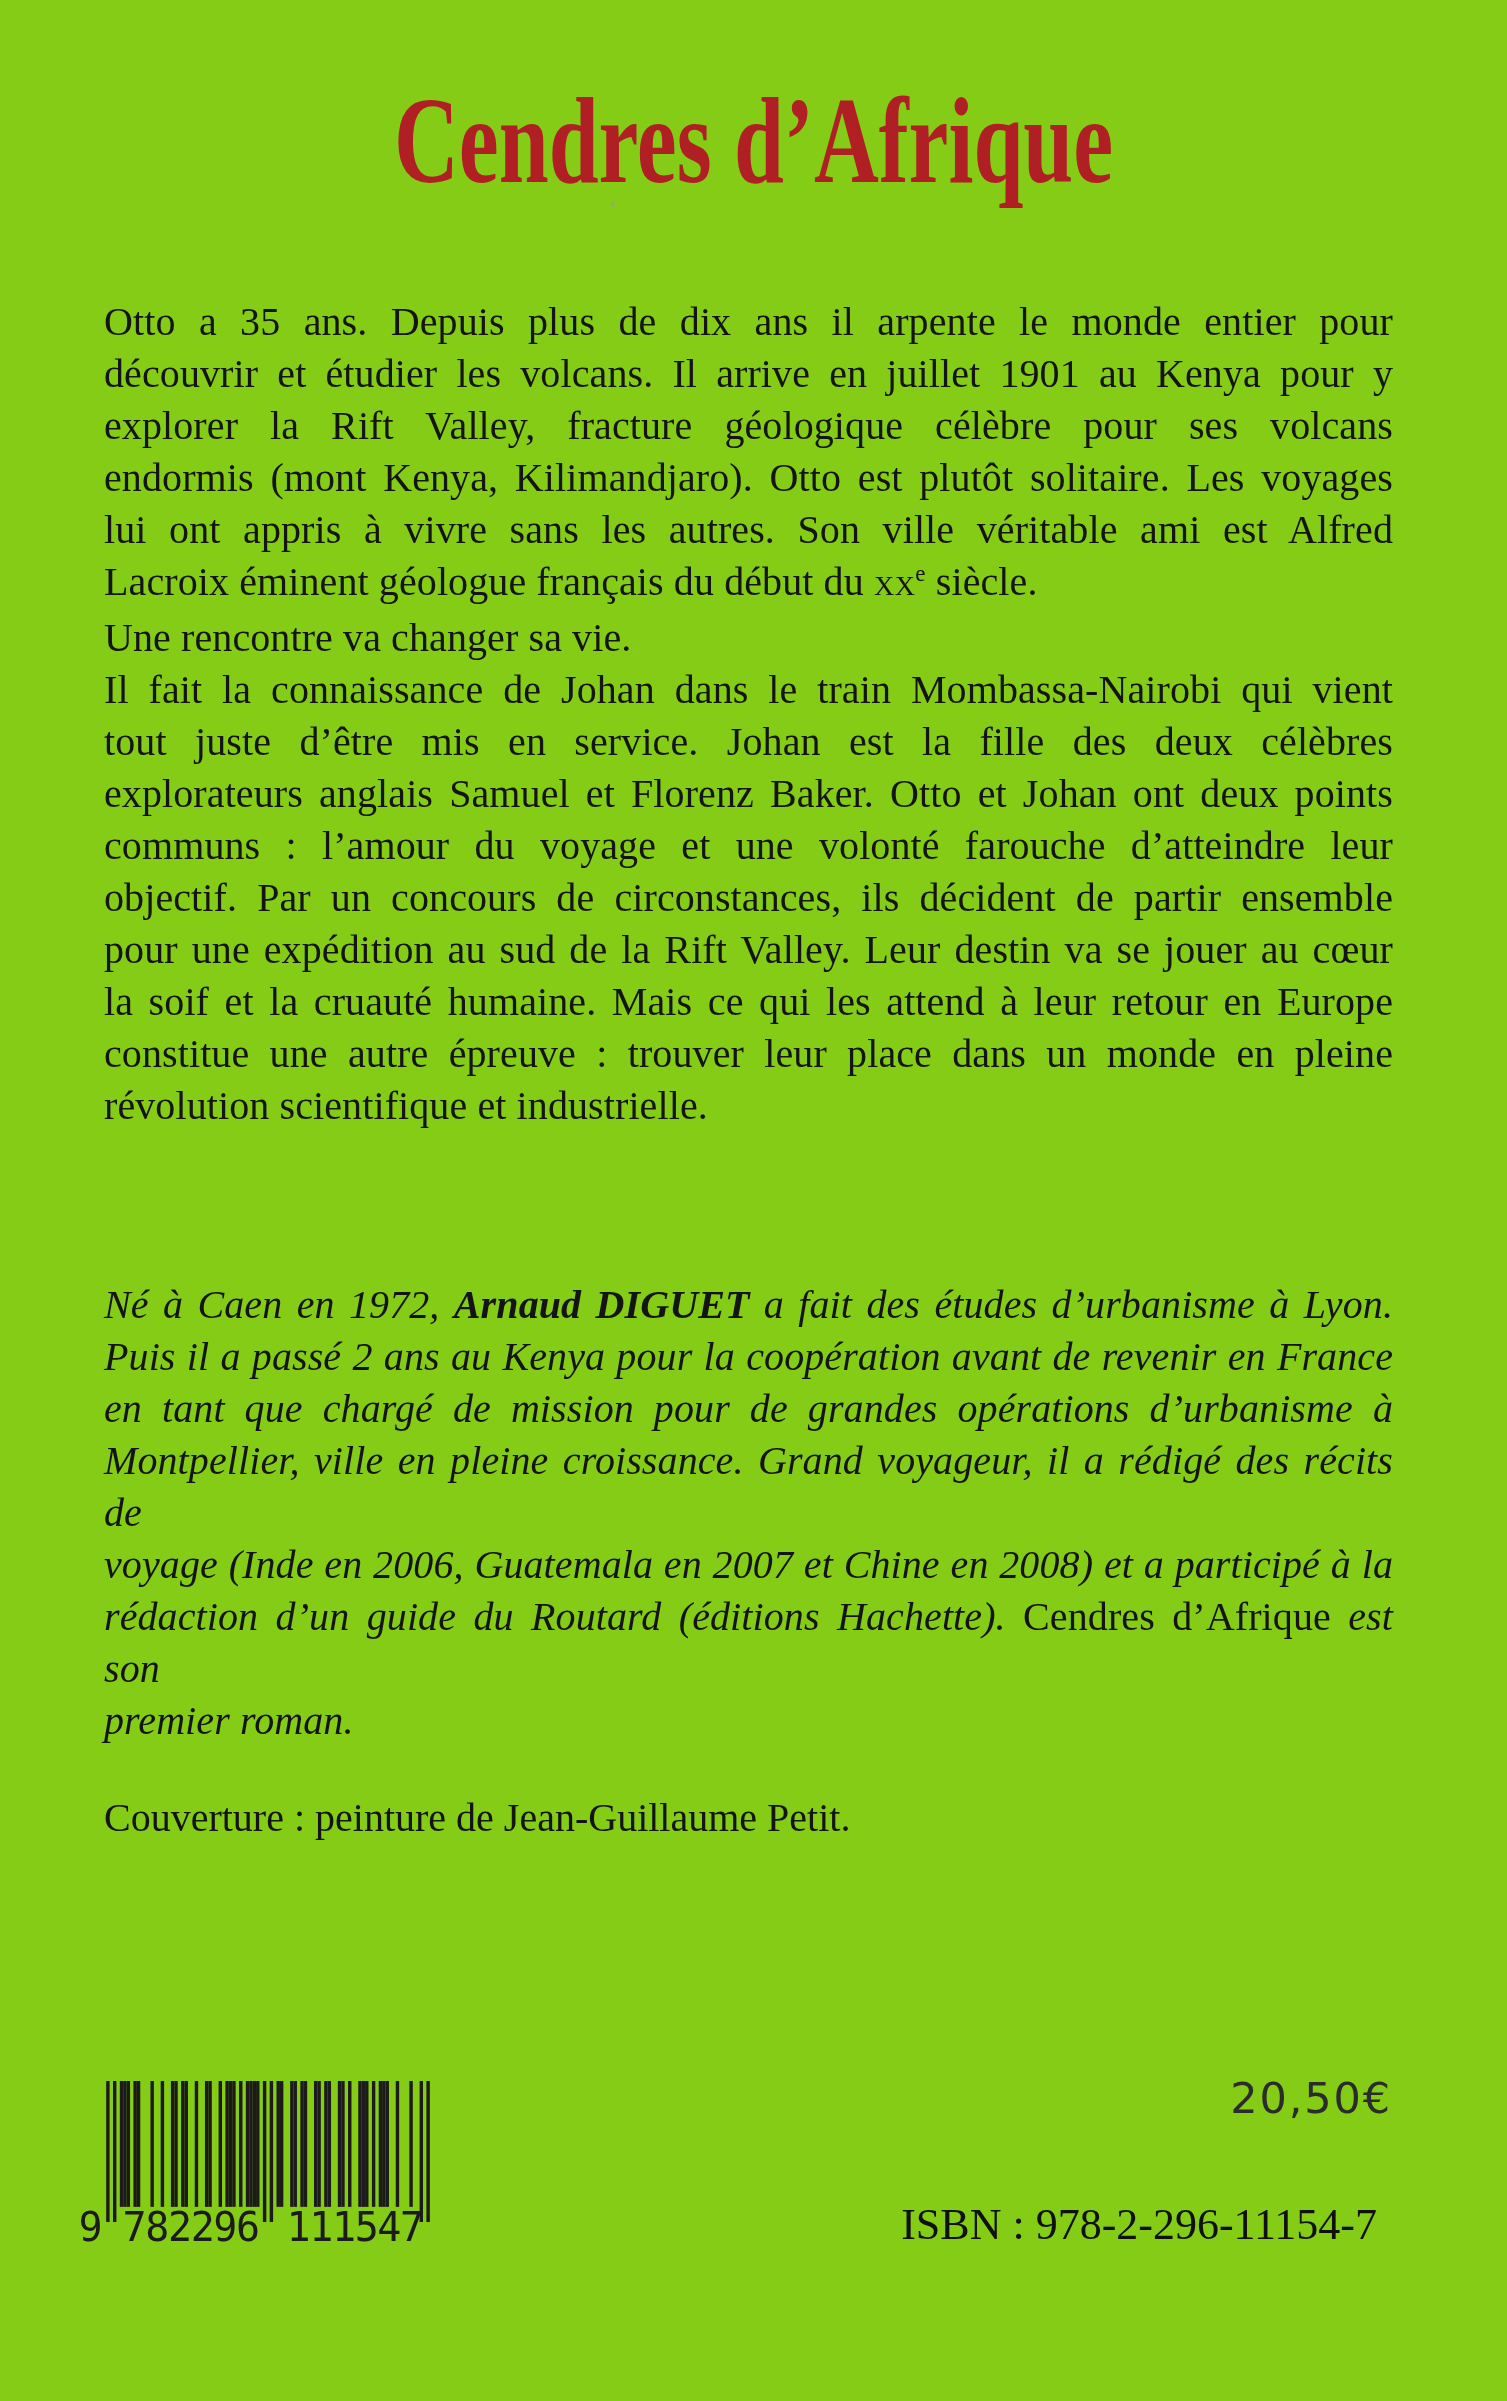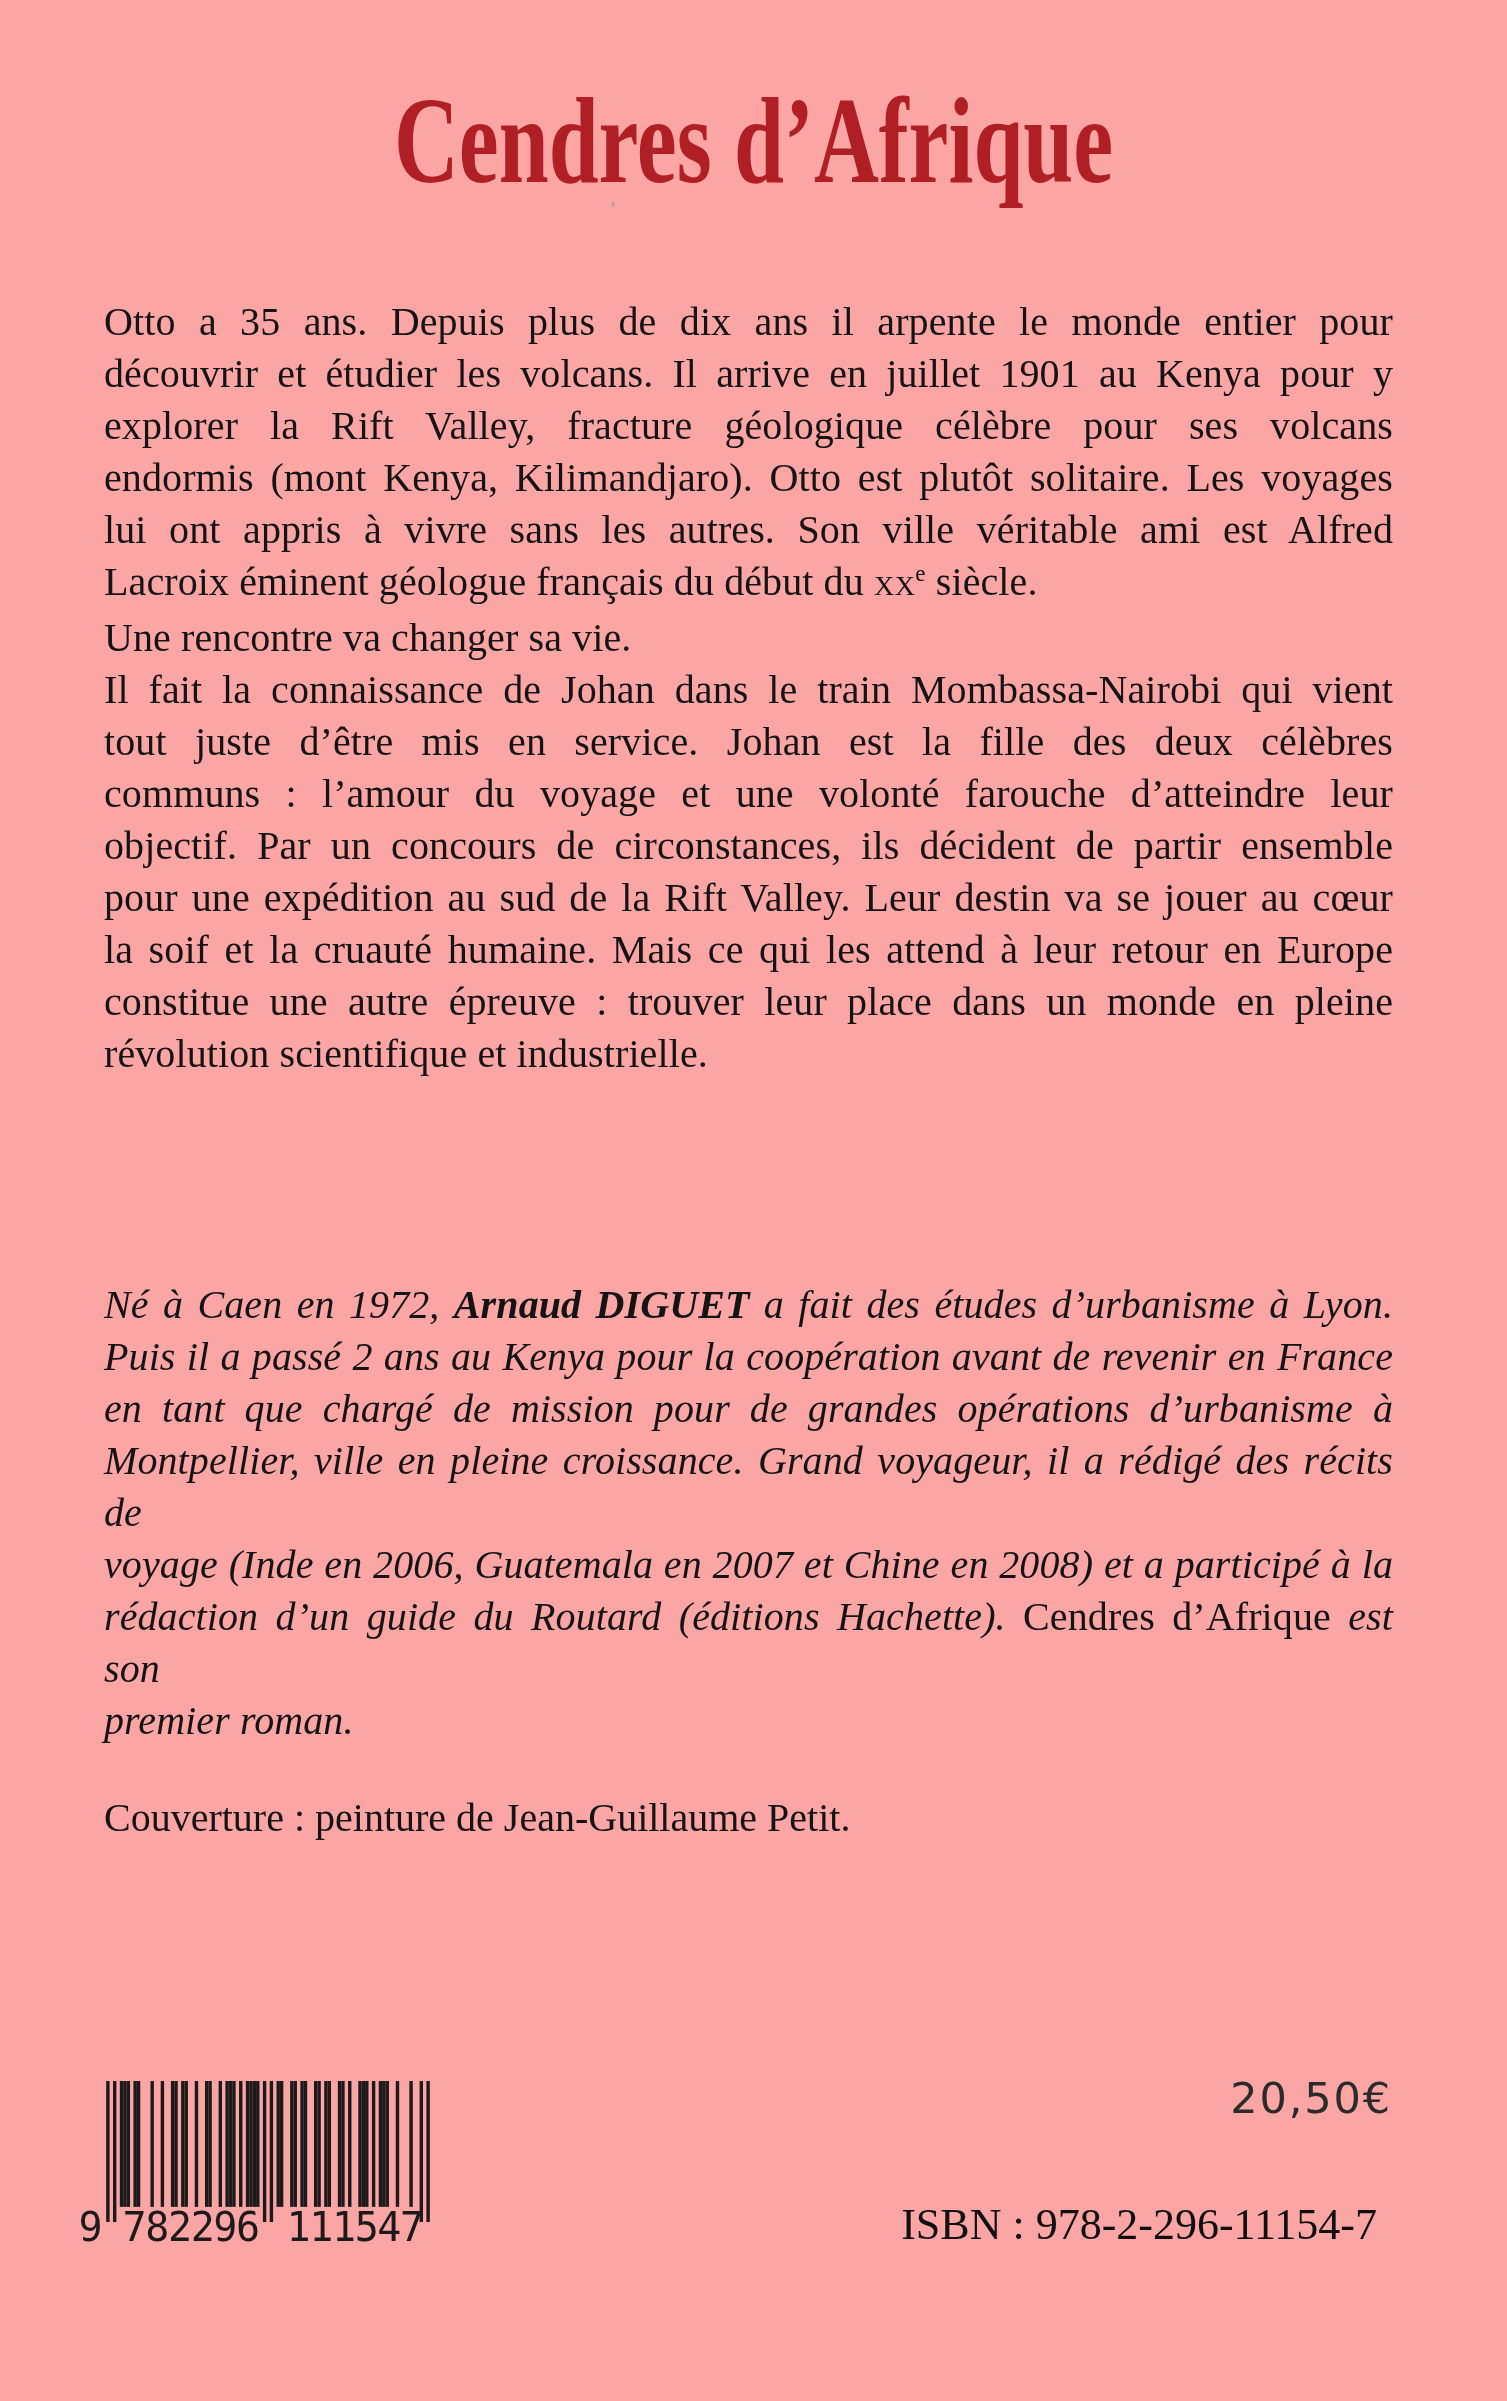--- a/index.html
+++ b/index.html
@@ -1,19 +1,19 @@
 <!DOCTYPE html>
 <html style="font-size:15px"><head>
 <meta charset="utf-8">
 <style>
   html,body{margin:0;padding:0;background:#e8e8e8;}
   .page{
     position:relative;
     width:1508px;height:2402px;
-    background:#fca5a5;
+    background:#84cc16;
     overflow:hidden;
     font-family:"Liberation Serif", serif;
     color:#141414;
   }
   
   .title{
     position:absolute;top:79px;left:0;width:100%;
     margin:0;text-align:center;
     font-size:123px;line-height:123px;font-weight:bold;
     color:#b01f24;
@@ -81,20 +81,21 @@
   <div class="textblock synopsis">
     <div class="line just">Otto a 35 ans. Depuis plus de dix ans il arpente le monde entier pour</div>
     <div class="line just">découvrir et étudier les volcans. Il arrive en juillet 1901 au Kenya pour y</div>
     <div class="line just">explorer la Rift Valley, fracture géologique célèbre pour ses volcans</div>
     <div class="line just">endormis (mont Kenya, Kilimandjaro). Otto est plutôt solitaire. Les voyages</div>
     <div class="line just">lui ont appris à vivre sans les autres. Son ville véritable ami est Alfred</div>
     <div class="line"><span>Lacroix éminent géologue français du début du </span><span class="sc">XX</span><sup class="ord">e</sup><span> siècle.</span></div>
     <div class="line">Une rencontre va changer sa vie.</div>
     <div class="line just">Il fait la connaissance de Johan dans le train Mombassa-Nairobi qui vient</div>
     <div class="line just">tout juste d’être mis en service. Johan est la fille des deux célèbres</div>
+    <div class="line just">explorateurs anglais Samuel et Florenz Baker. Otto et Johan ont deux points</div>
     <div class="line just">communs : l’amour du voyage et une volonté farouche d’atteindre leur</div>
     <div class="line just">objectif. Par un concours de circonstances, ils décident de partir ensemble</div>
     <div class="line just">pour une expédition au sud de la Rift Valley. Leur destin va se jouer au cœur</div>
     <div class="line just">la soif et la cruauté humaine. Mais ce qui les attend à leur retour en Europe</div>
     <div class="line just">constitue une autre épreuve : trouver leur place dans un monde en pleine</div>
     <div class="line">révolution scientifique et industrielle.</div>
   </div>
 
   <div class="textblock bio">
     <div class="line just"><span>Né à Caen en 1972, </span><strong>Arnaud DIGUET</strong><span> a fait des études d’urbanisme à Lyon.</span></div>

